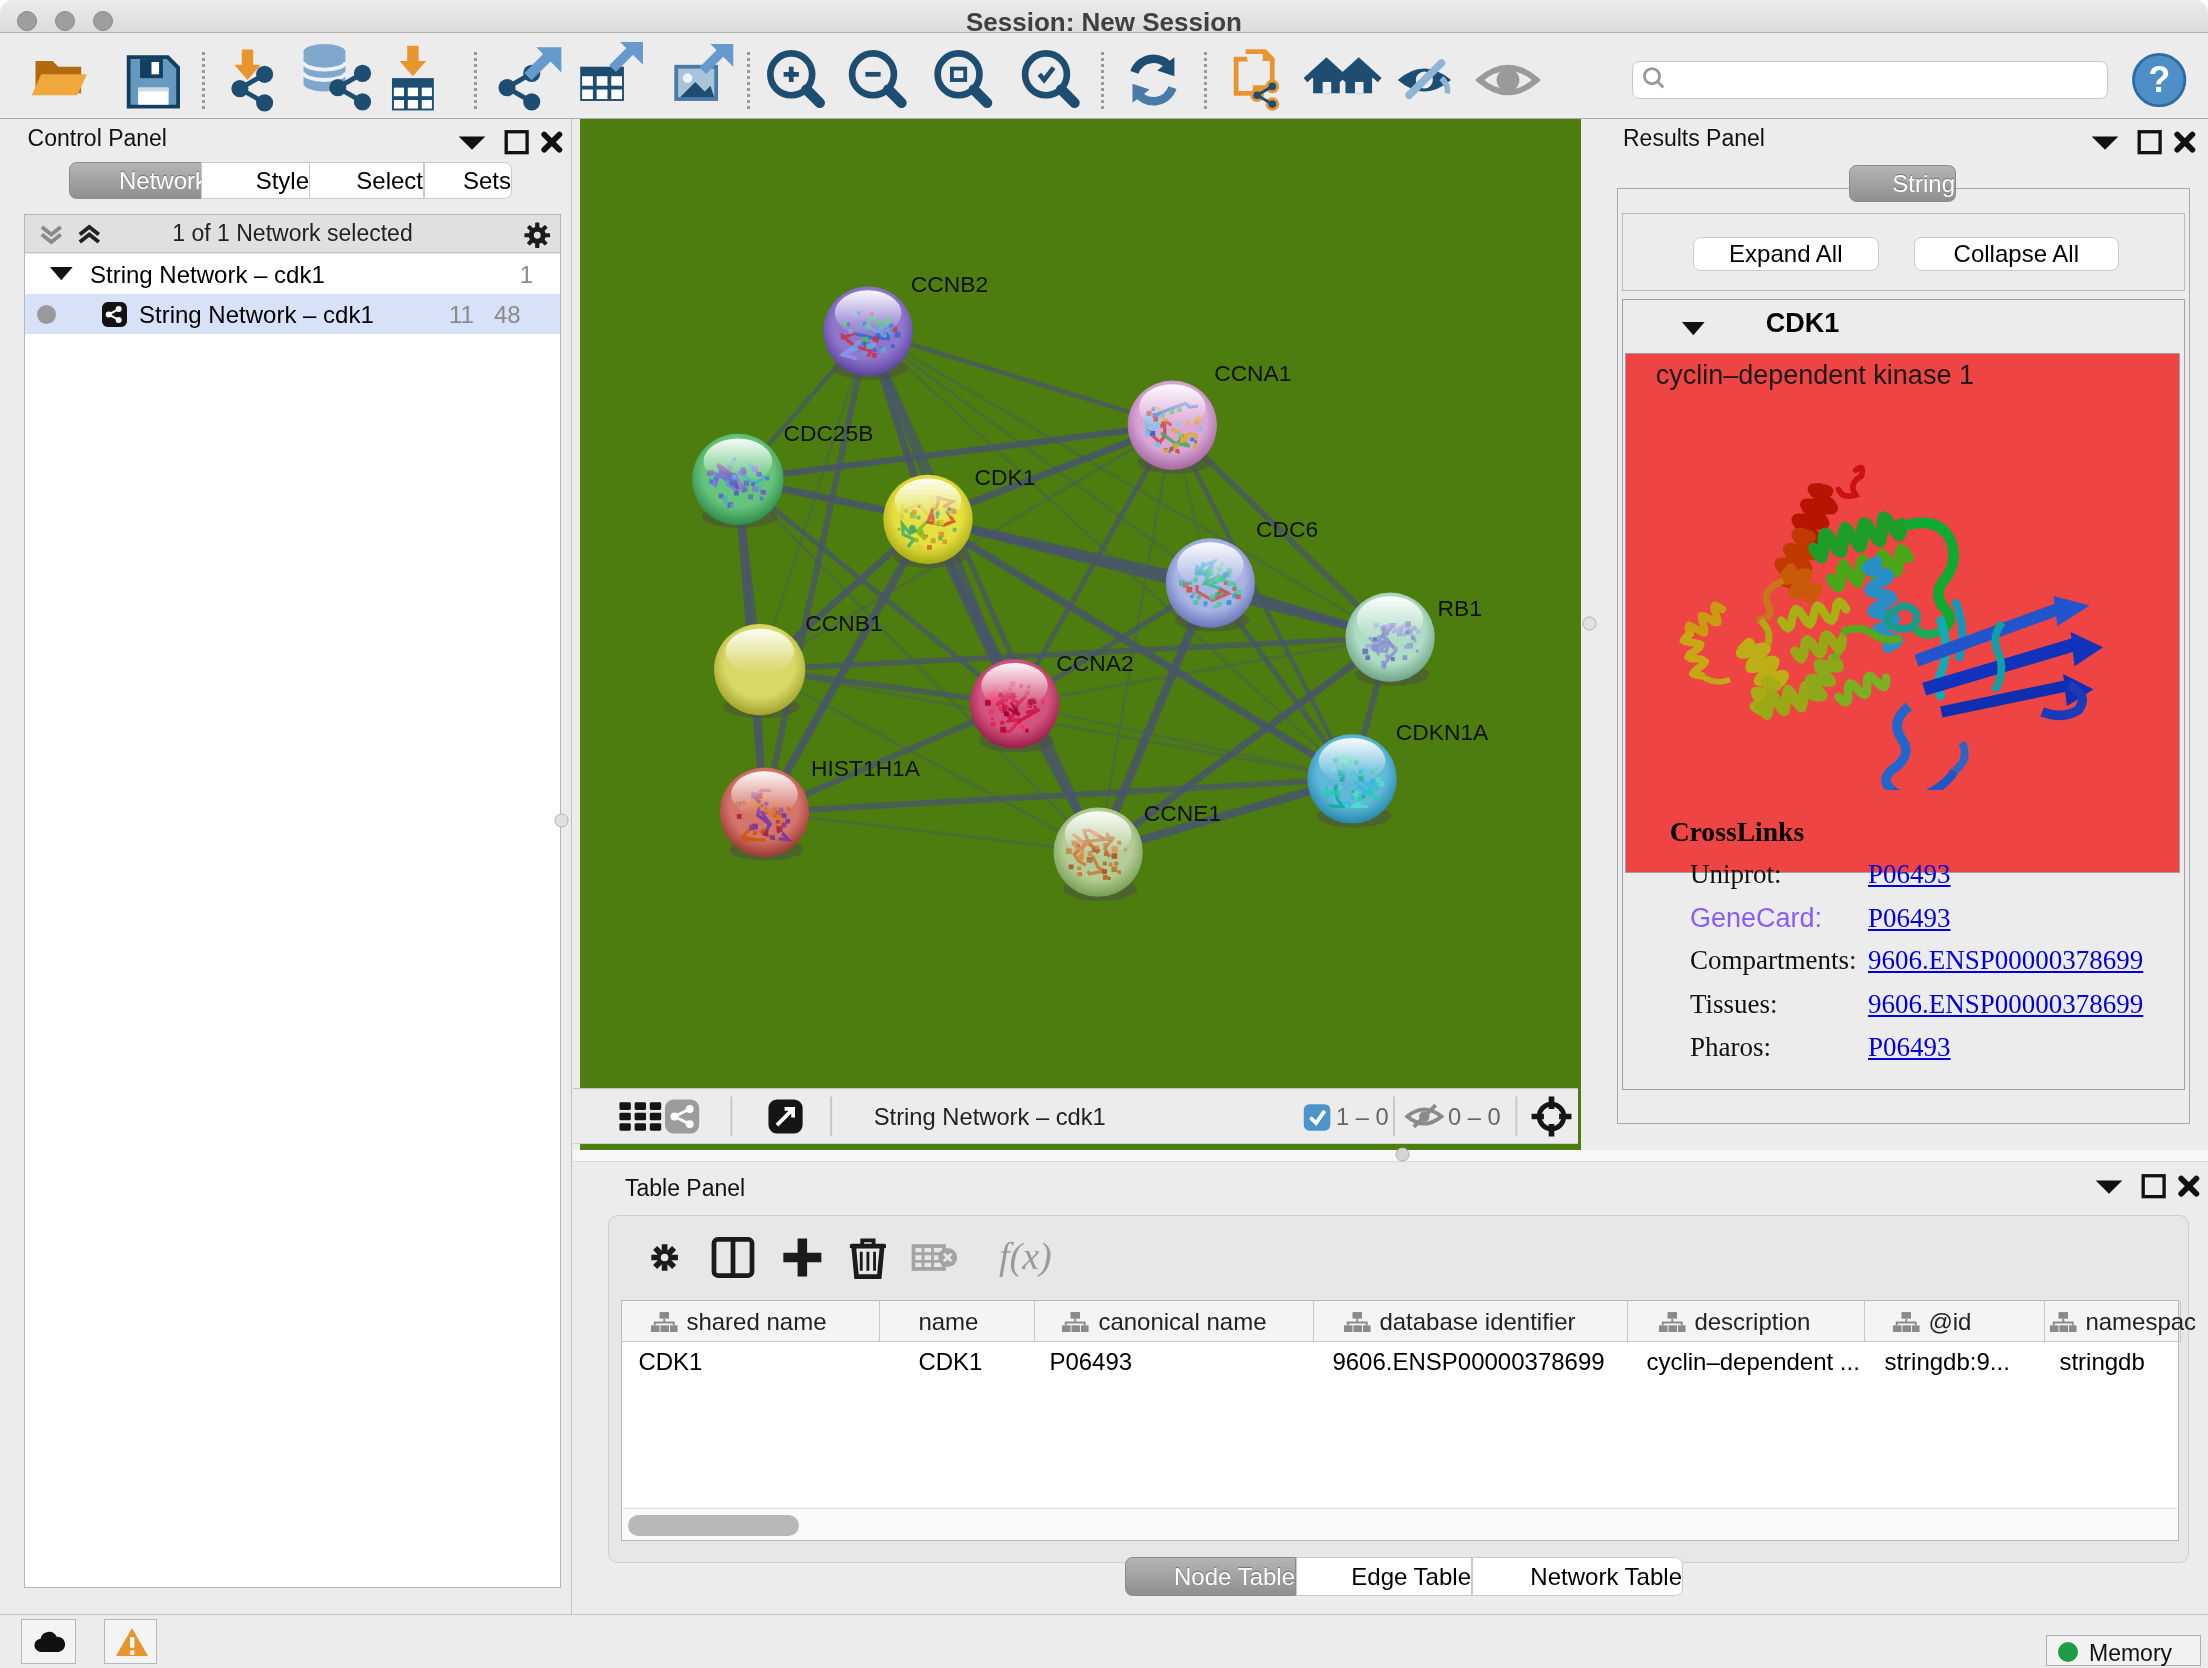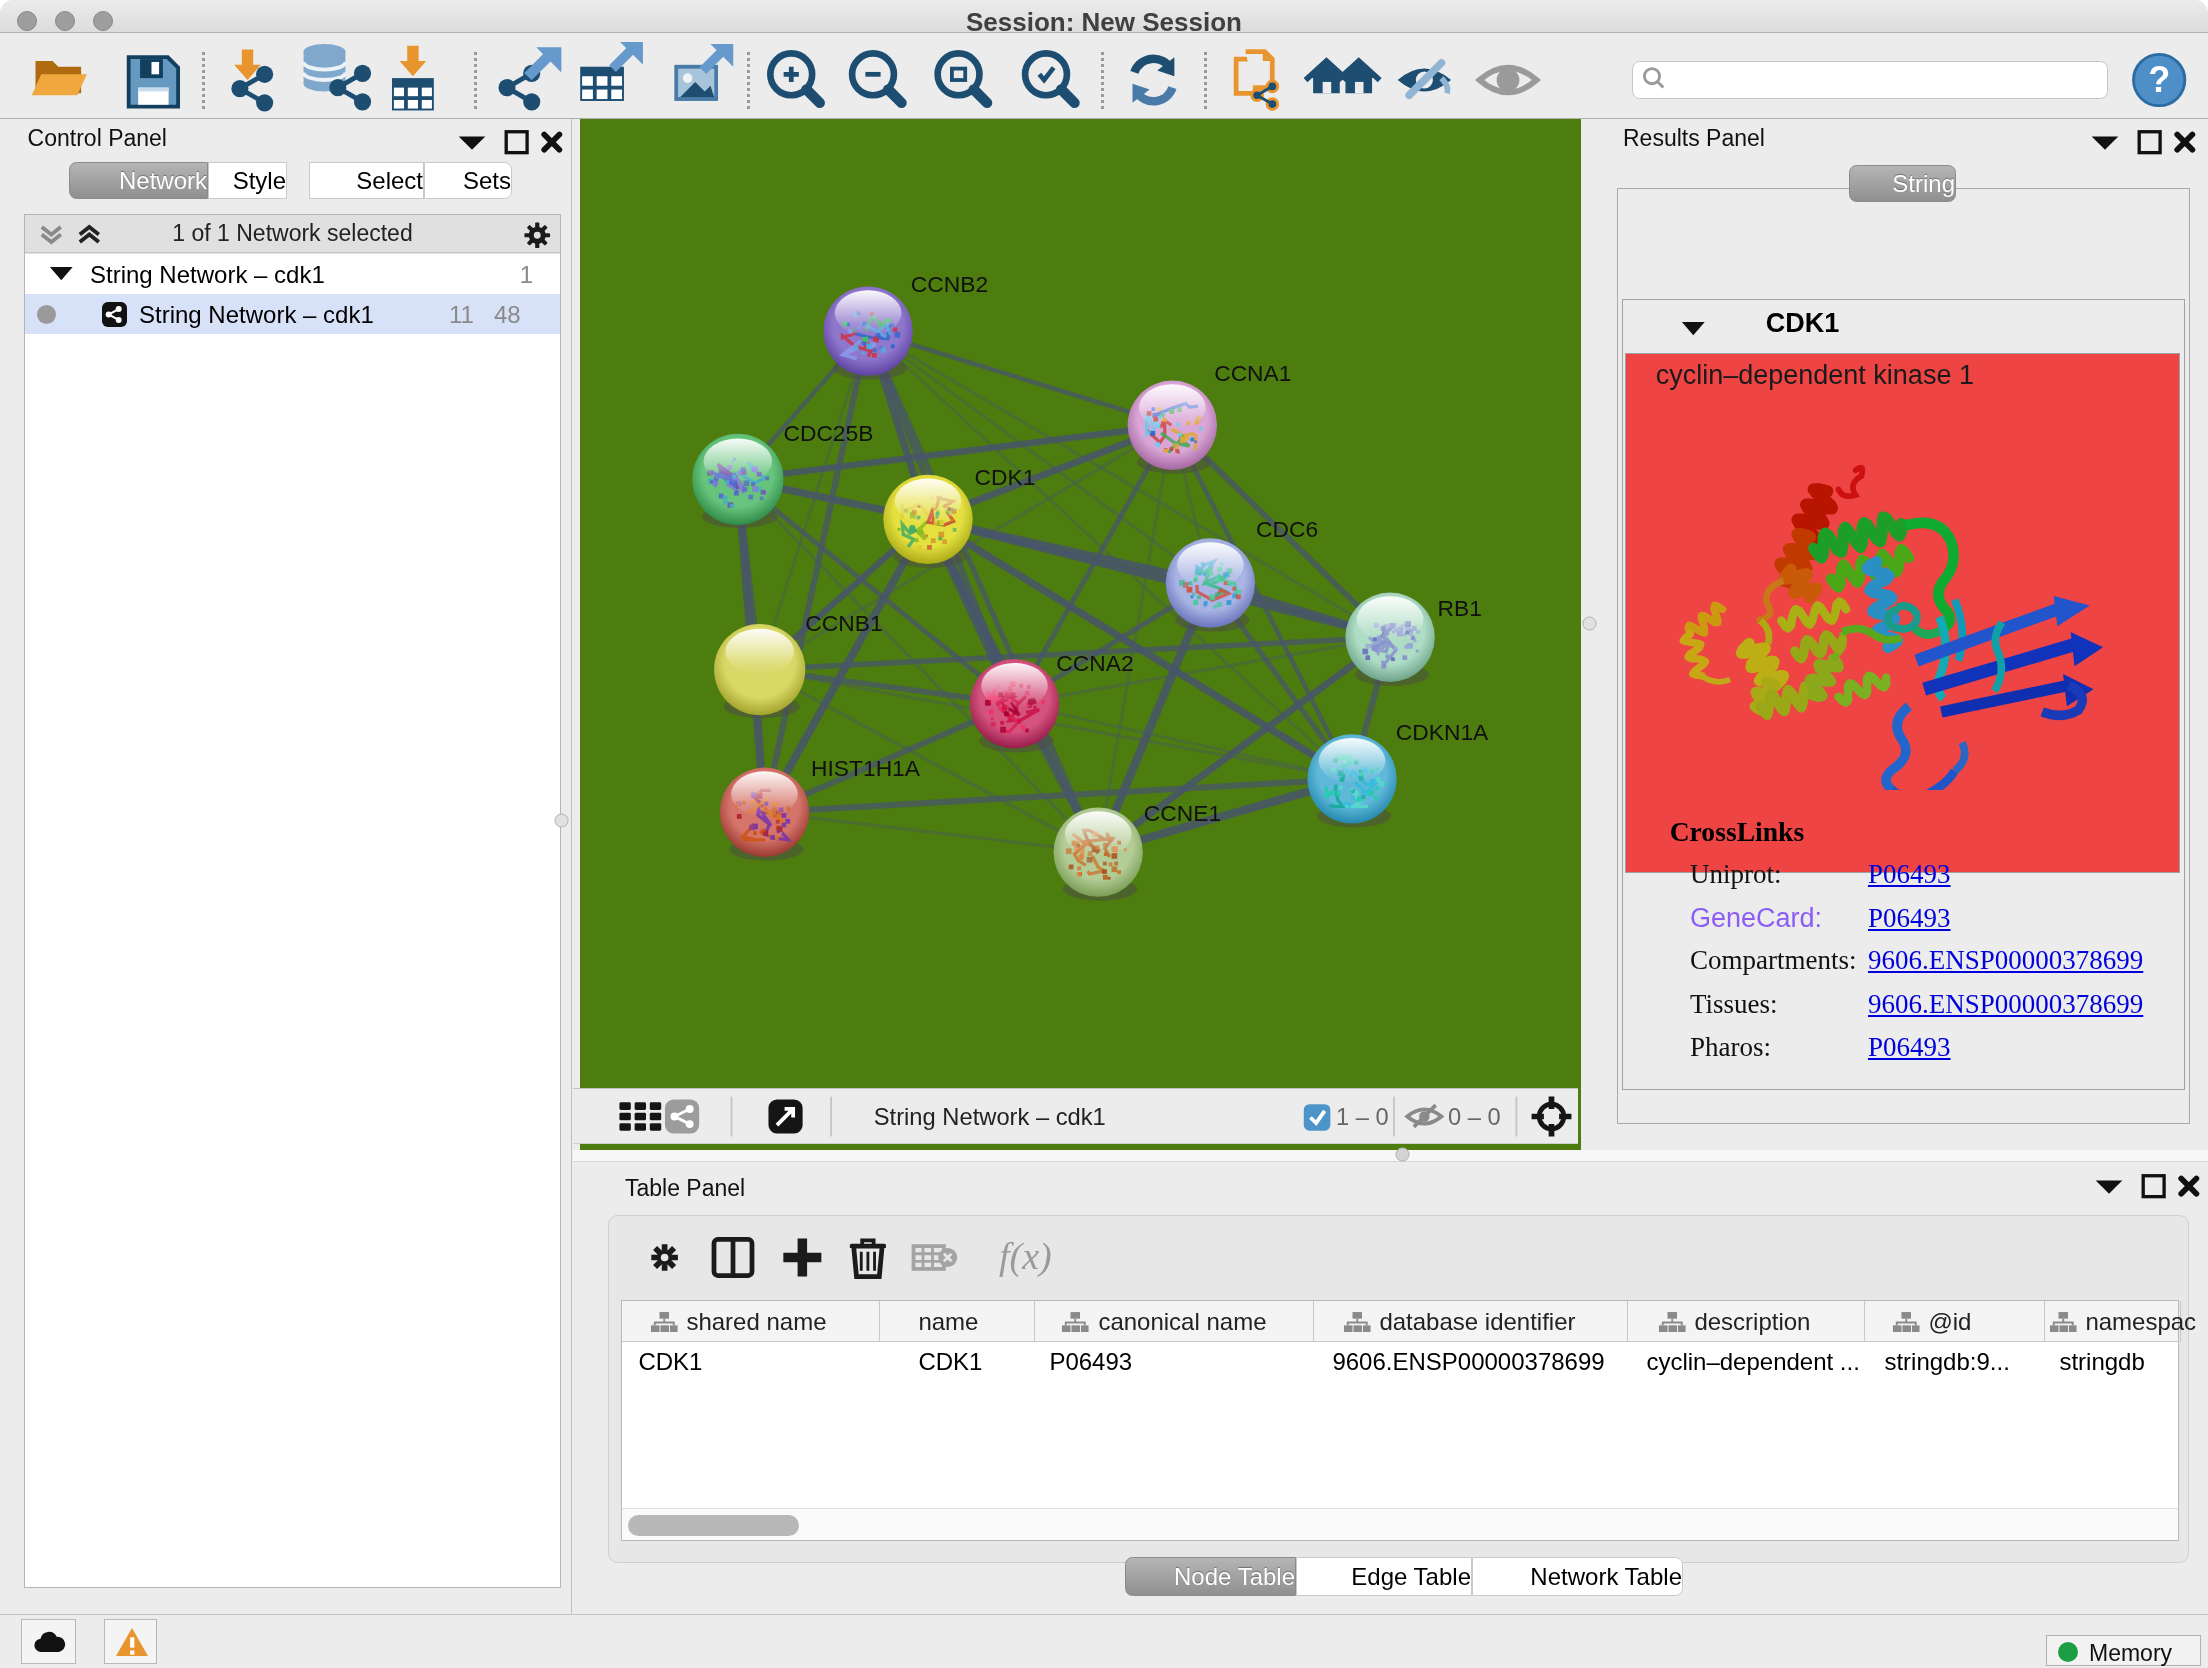--- a/index.html
+++ b/index.html
@@ -195,21 +195,21 @@
 </div>
 
 <div class="abs" style="left:0;top:119px;width:572px;height:1495px;background:#ececec;border-right:1px solid #c0c0c0">
   <div class="abs panel-title" style="left:27.6px;top:5.7px">Control Panel</div>
   <svg class="abs" style="left:453px;top:7.6px" width="114" height="28.5" viewBox="0 0 120 30">
       <path d="M6 10 L34 10 L20 24 Z" fill="#111"></path>
       <rect x="56" y="5" width="22" height="22" fill="none" stroke="#111" stroke-width="3.5"></rect>
       <path d="M96 8 L112 24 M112 8 L96 24" stroke="#111" stroke-width="6" stroke-linecap="round"></path>
     </svg>
   <div class="abs tab tabsel" style="left:69px;top:43px;width:139px;border-radius:7.6px 0 0 7.6px">Network</div>
-  <div class="abs tab" style="left:208px;top:43px;width:79px">Style</div>
+  <div class="abs tab" style="left:201px;top:43px;width:109px">Style</div>
   <div class="abs tab" style="left:309px;top:43px;width:115px">Select</div>
   <div class="abs tab" style="left:424px;top:43px;width:88px;border-radius:0 7.6px 7.6px 0">Sets</div>
   <div class="abs" style="left:24px;top:95px;width:537px;height:1374px;background:#e4e4e4;border:1px solid #b5b5b5">
     <div class="abs" style="left:0;top:0;width:535px;height:38px;background:#e0e0e0;border-bottom:1px solid #c4c4c4">
       <svg class="abs" style="left:13.3px;top:5.7px" width="76" height="27" viewBox="0 0 80 28">
         <g stroke="#8a8a8a" stroke-width="4" fill="none">
           <path d="M4 6 L14 14 L24 6 M4 14 L14 22 L24 14"></path>
         </g>
         <g stroke="#222" stroke-width="4" fill="none">
           <path d="M44 14 L54 6 L64 14 M44 22 L54 14 L64 22"></path>
@@ -910,20 +910,24 @@
 
 <div class="abs" style="left:1581px;top:119px;width:628px;height:1031px;background:#ececec">
   <div class="abs panel-title" style="left:42px;top:5.7px">Results Panel</div>
   <svg class="abs" style="left:505px;top:7.6px" width="114" height="28.5" viewBox="0 0 120 30">
       <path d="M6 10 L34 10 L20 24 Z" fill="#111"></path>
       <rect x="56" y="5" width="22" height="22" fill="none" stroke="#111" stroke-width="3.5"></rect>
       <path d="M96 8 L112 24 M112 8 L96 24" stroke="#111" stroke-width="6" stroke-linecap="round"></path>
     </svg>
   <div class="abs tab tabsel" style="left:268px;top:46px;width:107px;border-radius:7.6px">String</div>
   <div class="abs" style="left:36px;top:69px;width:573px;height:936px;border:1px solid #a9a9a9;background:#ececec">
+    <div class="abs" style="left:3.8px;top:24px;width:563px;height:78px;border:1px solid #bbb">
+      <div class="abs btn-osx" style="left:70px;top:23px;width:186px;height:34px;line-height:32px">Expand All</div>
+      <div class="abs btn-osx" style="left:291px;top:23px;width:205px;height:34px;line-height:32px">Collapse All</div>
+    </div>
     <div class="abs" style="left:3.8px;top:110px;width:563px;height:791px;border:1px solid #a0a0a0">
       <svg class="abs" style="left:57px;top:19px" width="28.5" height="21" viewBox="0 0 30 22">
           <path d="M2 3 L26 3 L14 17 Z" fill="#111"></path>
         </svg>
       <div class="abs" style="left:143px;top:7.6px;font-size:27px;font-weight:bold;color:#000">CDK1</div>
       <div class="abs" style="left:1.9px;top:53px;width:555px;height:520px;border:1px solid #a0a0a0;background:#ef4444">
         <div class="abs" style="left:30px;top:5.7px;font-size:27px;color:#1a1a1a">cyclin–dependent kinase 1</div>
         <svg class="abs" style="left:43px;top:103px" width="438" height="333" viewBox="0 0 460 350">
             <path d="M196 14 Q206 6 202 20 Q188 28 196 40 Q182 44 178 34" fill="none" stroke="#cc1111" stroke-width="6" stroke-linecap="round"></path>
             <path d="M166 36 L157 34 L152 34 L155 38 L162 44 L169 50 L171 54 L166 54 L157 52 L148 50 L144 50 L146 54 L153 60 L160 66 L162 70 L158 70 L149 68 L140 66 L135 66 L137 70 L144 76 L151 82 L154 86 L149 86 L140 84" fill="none" stroke="#b81500" stroke-width="13" stroke-linejoin="round" stroke-linecap="round"></path>

